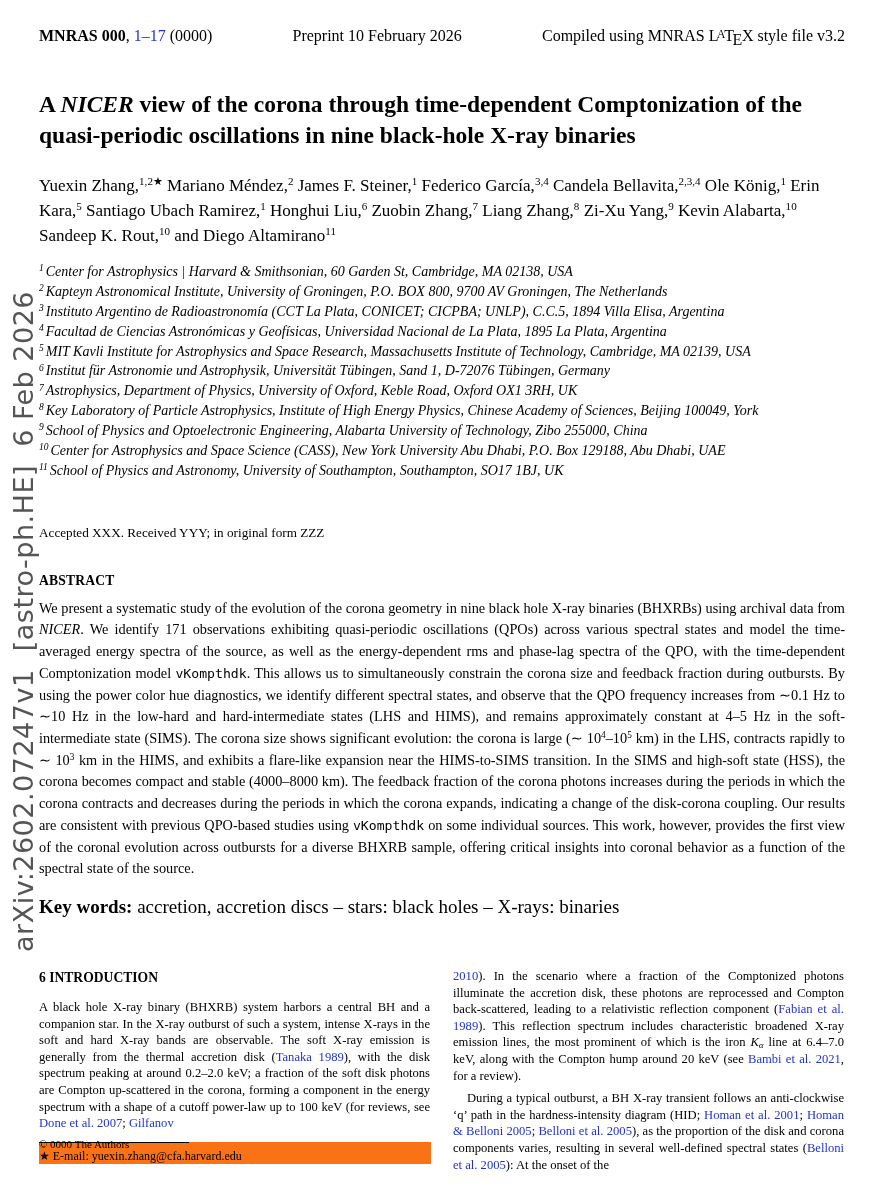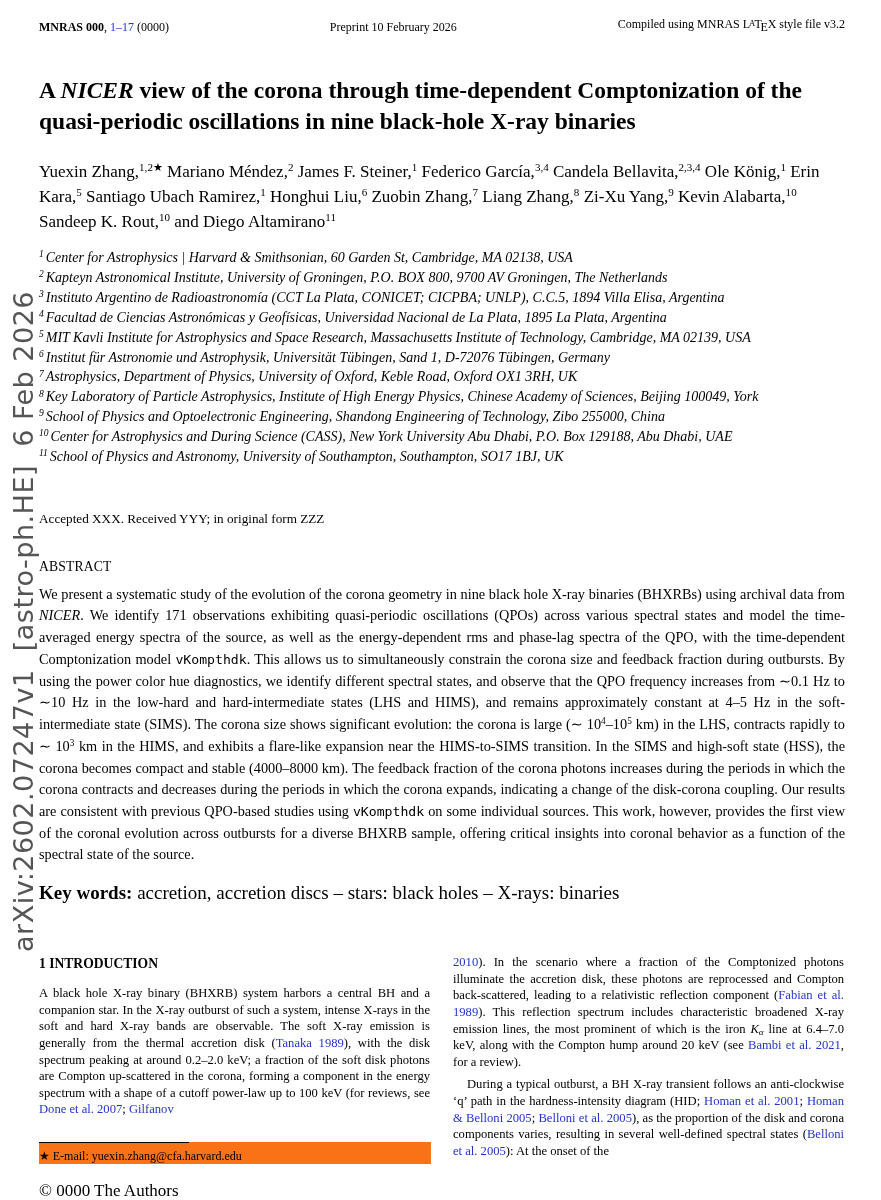--- a/index.html
+++ b/index.html
@@ -15,23 +15,23 @@
   }
   .content {
     position: absolute;
     left: 39px;
     right: 36px;
     top: 0;
   }
   .header {
     display: flex;
     justify-content: space-between;
-    align-items: flex-end;
-    font-size: 12px;
-    padding-top: 17px;
+    align-items: flex-start;
+    font-size: 16px;
+    padding-top: 27px;
   }
   .title {
     font-size: 23.5px;
     font-weight: bold;
     line-height: 1.32;
     margin-top: 40px;
   }
   .authors {
     font-size: 17px;
     line-height: 1.48;
@@ -44,21 +44,21 @@
     line-height: 1.42;
   }
   .affil-sup {
     font-size: 0.68em;
     vertical-align: 0.5em;
     margin-right: 2px;
   }
   .accepted { font-size: 13.2px; margin-top: 44px; }
   .abstract-head {
     font-size: 13.6px;
-    font-weight: normal;
+    font-weight: bold;
     letter-spacing: 0.2px;
     margin-top: 32px;
   }
   .abstract {
     font-size: 14.3px;
     margin-top: 9px;
     text-align: justify;
     line-height: 1.52;
   }
   .keywords { font-size: 19px; margin-top: 16px; }
@@ -92,22 +92,22 @@
   .footnote-rule {
     width: 150px;
     height: 1px;
     background: #000000;
     margin-bottom: 6px;
   }
   .footnote { font-size: 12px; }
   .footer {
     position: absolute;
     left: 39px;
-    top: 1181px;
-    font-size: 17px;
+    top: 1138px;
+    font-size: 11px;
   }
   .watermark {
     position: absolute;
     left: 8px;
     top: 952px;
     transform-origin: 0 0;
     transform: rotate(-90deg);
     font-family: "DejaVu Sans", sans-serif;
     font-size: 27px;
     letter-spacing: 0.5px;
@@ -147,35 +147,35 @@
 
     <div class="affils">
       <div class="affil"><span class="affil-sup">1</span><span>Center for Astrophysics | Harvard &amp; Smithsonian, 60 Garden St, Cambridge, MA 02138, USA</span></div>
       <div class="affil"><span class="affil-sup">2</span><span>Kapteyn Astronomical Institute, University of Groningen, P.O. BOX 800, 9700 AV Groningen, The Netherlands</span></div>
       <div class="affil"><span class="affil-sup">3</span><span>Instituto Argentino de Radioastronomía (CCT La Plata, CONICET; CICPBA; UNLP), C.C.5, 1894 Villa Elisa, Argentina</span></div>
       <div class="affil"><span class="affil-sup">4</span><span>Facultad de Ciencias Astronómicas y Geofísicas, Universidad Nacional de La Plata, 1895 La Plata, Argentina</span></div>
       <div class="affil"><span class="affil-sup">5</span><span>MIT Kavli Institute for Astrophysics and Space Research, Massachusetts Institute of Technology, Cambridge, MA 02139, USA</span></div>
       <div class="affil"><span class="affil-sup">6</span><span>Institut für Astronomie und Astrophysik, Universität Tübingen, Sand 1, D-72076 Tübingen, Germany</span></div>
       <div class="affil"><span class="affil-sup">7</span><span>Astrophysics, Department of Physics, University of Oxford, Keble Road, Oxford OX1 3RH, UK</span></div>
       <div class="affil"><span class="affil-sup">8</span><span>Key Laboratory of Particle Astrophysics, Institute of High Energy Physics, Chinese Academy of Sciences, Beijing 100049, York</span></div>
-      <div class="affil"><span class="affil-sup">9</span><span>School of Physics and Optoelectronic Engineering, Shandong Engineering of Technology, Zibo 255000, China</span></div>
-      <div class="affil"><span class="affil-sup">10</span><span>Center for Astrophysics and During Science (CASS), New York University Abu Dhabi, P.O. Box 129188, Abu Dhabi, UAE</span></div>
+      <div class="affil"><span class="affil-sup">9</span><span>School of Physics and Optoelectronic Engineering, Alabarta University of Technology, Zibo 255000, China</span></div>
+      <div class="affil"><span class="affil-sup">10</span><span>Center for Astrophysics and Space Science (CASS), New York University Abu Dhabi, P.O. Box 129188, Abu Dhabi, UAE</span></div>
       <div class="affil"><span class="affil-sup">11</span><span>School of Physics and Astronomy, University of Southampton, Southampton, SO17 1BJ, UK</span></div>
     </div>
 
     <p class="accepted">Accepted XXX. Received YYY; in original form ZZZ</p>
 
     <h2 class="abstract-head">ABSTRACT</h2>
     <p class="abstract"><span>We present a systematic study of the evolution of the corona geometry in nine black hole X-ray binaries (BHXRBs) using archival data from </span><span class="rt-i">NICER</span><span>. We identify 171 observations exhibiting quasi-periodic oscillations (QPOs) across various spectral states and model the time-averaged energy spectra of the source, as well as the energy-dependent rms and phase-lag spectra of the QPO, with the time-dependent Comptonization model </span><span class="rt-tt">vKompthdk</span><span>. This allows us to simultaneously constrain the corona size and feedback fraction during outbursts. By using the power color hue diagnostics, we identify different spectral states, and observe that the QPO frequency increases from ∼0.1 Hz to ∼10 Hz in the low-hard and hard-intermediate states (LHS and HIMS), and remains approximately constant at 4–5 Hz in the soft-intermediate state (SIMS). The corona size shows significant evolution: the corona is large (∼ 10</span><span class="rt-sup">4</span><span>–10</span><span class="rt-sup">5</span><span> km) in the LHS, contracts rapidly to ∼ 10</span><span class="rt-sup">3</span><span> km in the HIMS, and exhibits a flare-like expansion near the HIMS-to-SIMS transition. In the SIMS and high-soft state (HSS), the corona becomes compact and stable (4000–8000 km). The feedback fraction of the corona photons increases during the periods in which the corona contracts and decreases during the periods in which the corona expands, indicating a change of the disk-corona coupling. Our results are consistent with previous QPO-based studies using </span><span class="rt-tt">vKompthdk</span><span> on some individual sources. This work, however, provides the first view of the coronal evolution across outbursts for a diverse BHXRB sample, offering critical insights into coronal behavior as a function of the spectral state of the source.</span></p>
 
     <p class="keywords"><span class="rt-b">Key words:</span><span>  accretion, accretion discs – stars: black holes – X-rays: binaries</span></p>
 
     <div class="columns">
       <div class="col">
-        <h3 class="section-head">1  INTRODUCTION</h3>
+        <h3 class="section-head">6  INTRODUCTION</h3>
         <p class="body-par"><span>A black hole X-ray binary (BHXRB) system harbors a central BH and a companion star. In the X-ray outburst of such a system, intense X-rays in the soft and hard X-ray bands are observable. The soft X-ray emission is generally from the thermal accretion disk (</span><span class="rt-link">Tanaka 1989</span><span>), with the disk spectrum peaking at around 0.2–2.0 keV; a fraction of the soft disk photons are Compton up-scattered in the corona, forming a component in the energy spectrum with a shape of a cutoff power-law up to 100 keV (for reviews, see </span><span class="rt-link">Done et al. 2007</span><span>; </span><span class="rt-link">Gilfanov</span></p>
       </div>
       <div class="col">
         <p class="body-par"><span class="rt-link">2010</span><span>). In the scenario where a fraction of the Comptonized photons illuminate the accretion disk, these photons are reprocessed and Compton back-scattered, leading to a relativistic reflection component (</span><span class="rt-link">Fabian et al. 1989</span><span>). This reflection spectrum includes characteristic broadened X-ray emission lines, the most prominent of which is the iron </span><span class="rt-i">K</span><span class="rt-sub rt-i">α</span><span> line at 6.4–7.0 keV, along with the Compton hump around 20 keV (see </span><span class="rt-link">Bambi et al. 2021</span><span>, for a review).</span></p>
         <p class="body-par indent"><span>During a typical outburst, a BH X-ray transient follows an anti-clockwise ‘q’ path in the hardness-intensity diagram (HID; </span><span class="rt-link">Homan et al. 2001</span><span>; </span><span class="rt-link">Homan &amp; Belloni 2005</span><span>; </span><span class="rt-link">Belloni et al. 2005</span><span>), as the proportion of the disk and corona components varies, resulting in several well-defined spectral states (</span><span class="rt-link">Belloni et al. 2005</span><span>): At the onset of the</span></p>
       </div>
     </div>
 
   </div>
 

